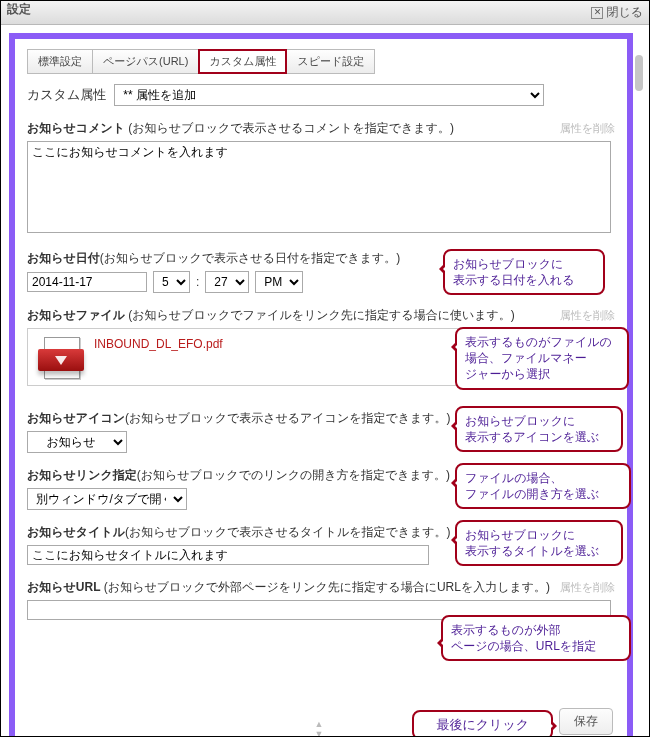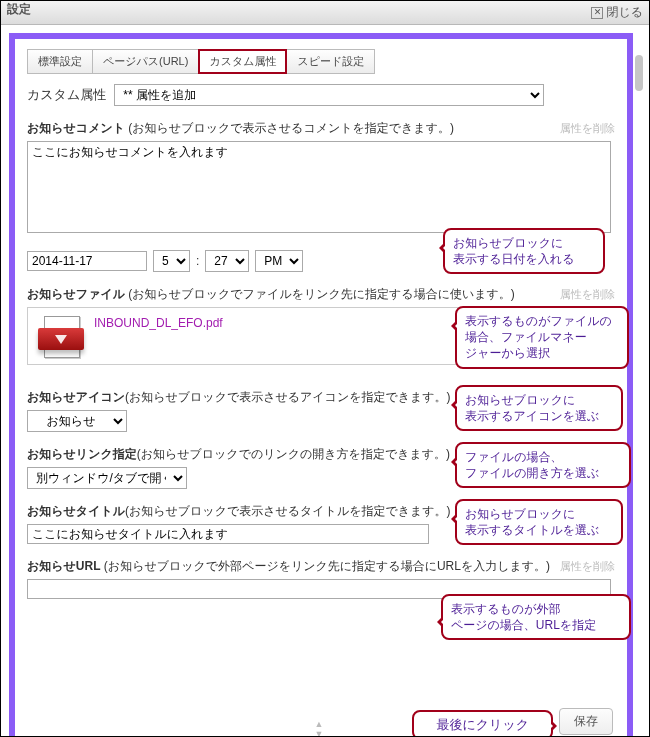--- a/index.html
+++ b/index.html
@@ -186,21 +186,21 @@
     left: 0; top: 14px;
     width: 46px; height: 22px;
     background: linear-gradient(#d93a3a,#9a0f0f);
     border-radius: 2px;
     box-shadow: 0 4px 4px rgba(0,0,0,.25);
     display: flex; align-items: center; justify-content:center;
   }
   .pdf-icon .tri {
     width:0;height:0;border-left:6px solid transparent;border-right:6px solid transparent;border-top:9px solid #fff;opacity:.9;
   }
-  .file-name { font-size: 12px; color: #a21caf; margin-top: 2px; }
+  .file-name { font-size: 12px; color: #b91c1c; margin-top: 2px; }
   input.full { width: 584px; }
   select.mid { width: 160px; text-align: center; }
   .save-btn {
     position: absolute;
     right: 14px; bottom: 8px;
     padding: 4px 14px;
     border: 1px solid #bbb;
     border-radius: 4px;
     background: linear-gradient(#fdfdfd,#eee);
     font-size: 12px;
@@ -249,20 +249,24 @@
 
       <div class="section clearfix">
         <div class="row-label">
           <span><b>お知らせコメント</b><span class="hint"> (お知らせブロックで表示させるコメントを指定できます。)</span></span>
           <span class="delete-attr" style="margin-left:auto">属性を削除</span>
         </div>
         <textarea class="comment" style="">ここにお知らせコメントを入れます</textarea>
       </div>
 
       <div class="section">
+        <div class="row-label">
+          <b>お知らせ日付</b>
+            <span class="hint"> (お知らせブロックで表示させる日付を指定できます。)</span>
+        </div>
         <div class="date-row">
           <input type="text" value="2014-11-17" style="">
           <select><option>5</option></select>
           <span>:</span>
           <select><option>27</option></select>
           <select><option>PM</option></select>
           <div class="callout" style="left:416px; top:-22px; width:162px;">お知らせブロックに<br>表示する日付を入れる</div>
         </div>
       </div>
 

